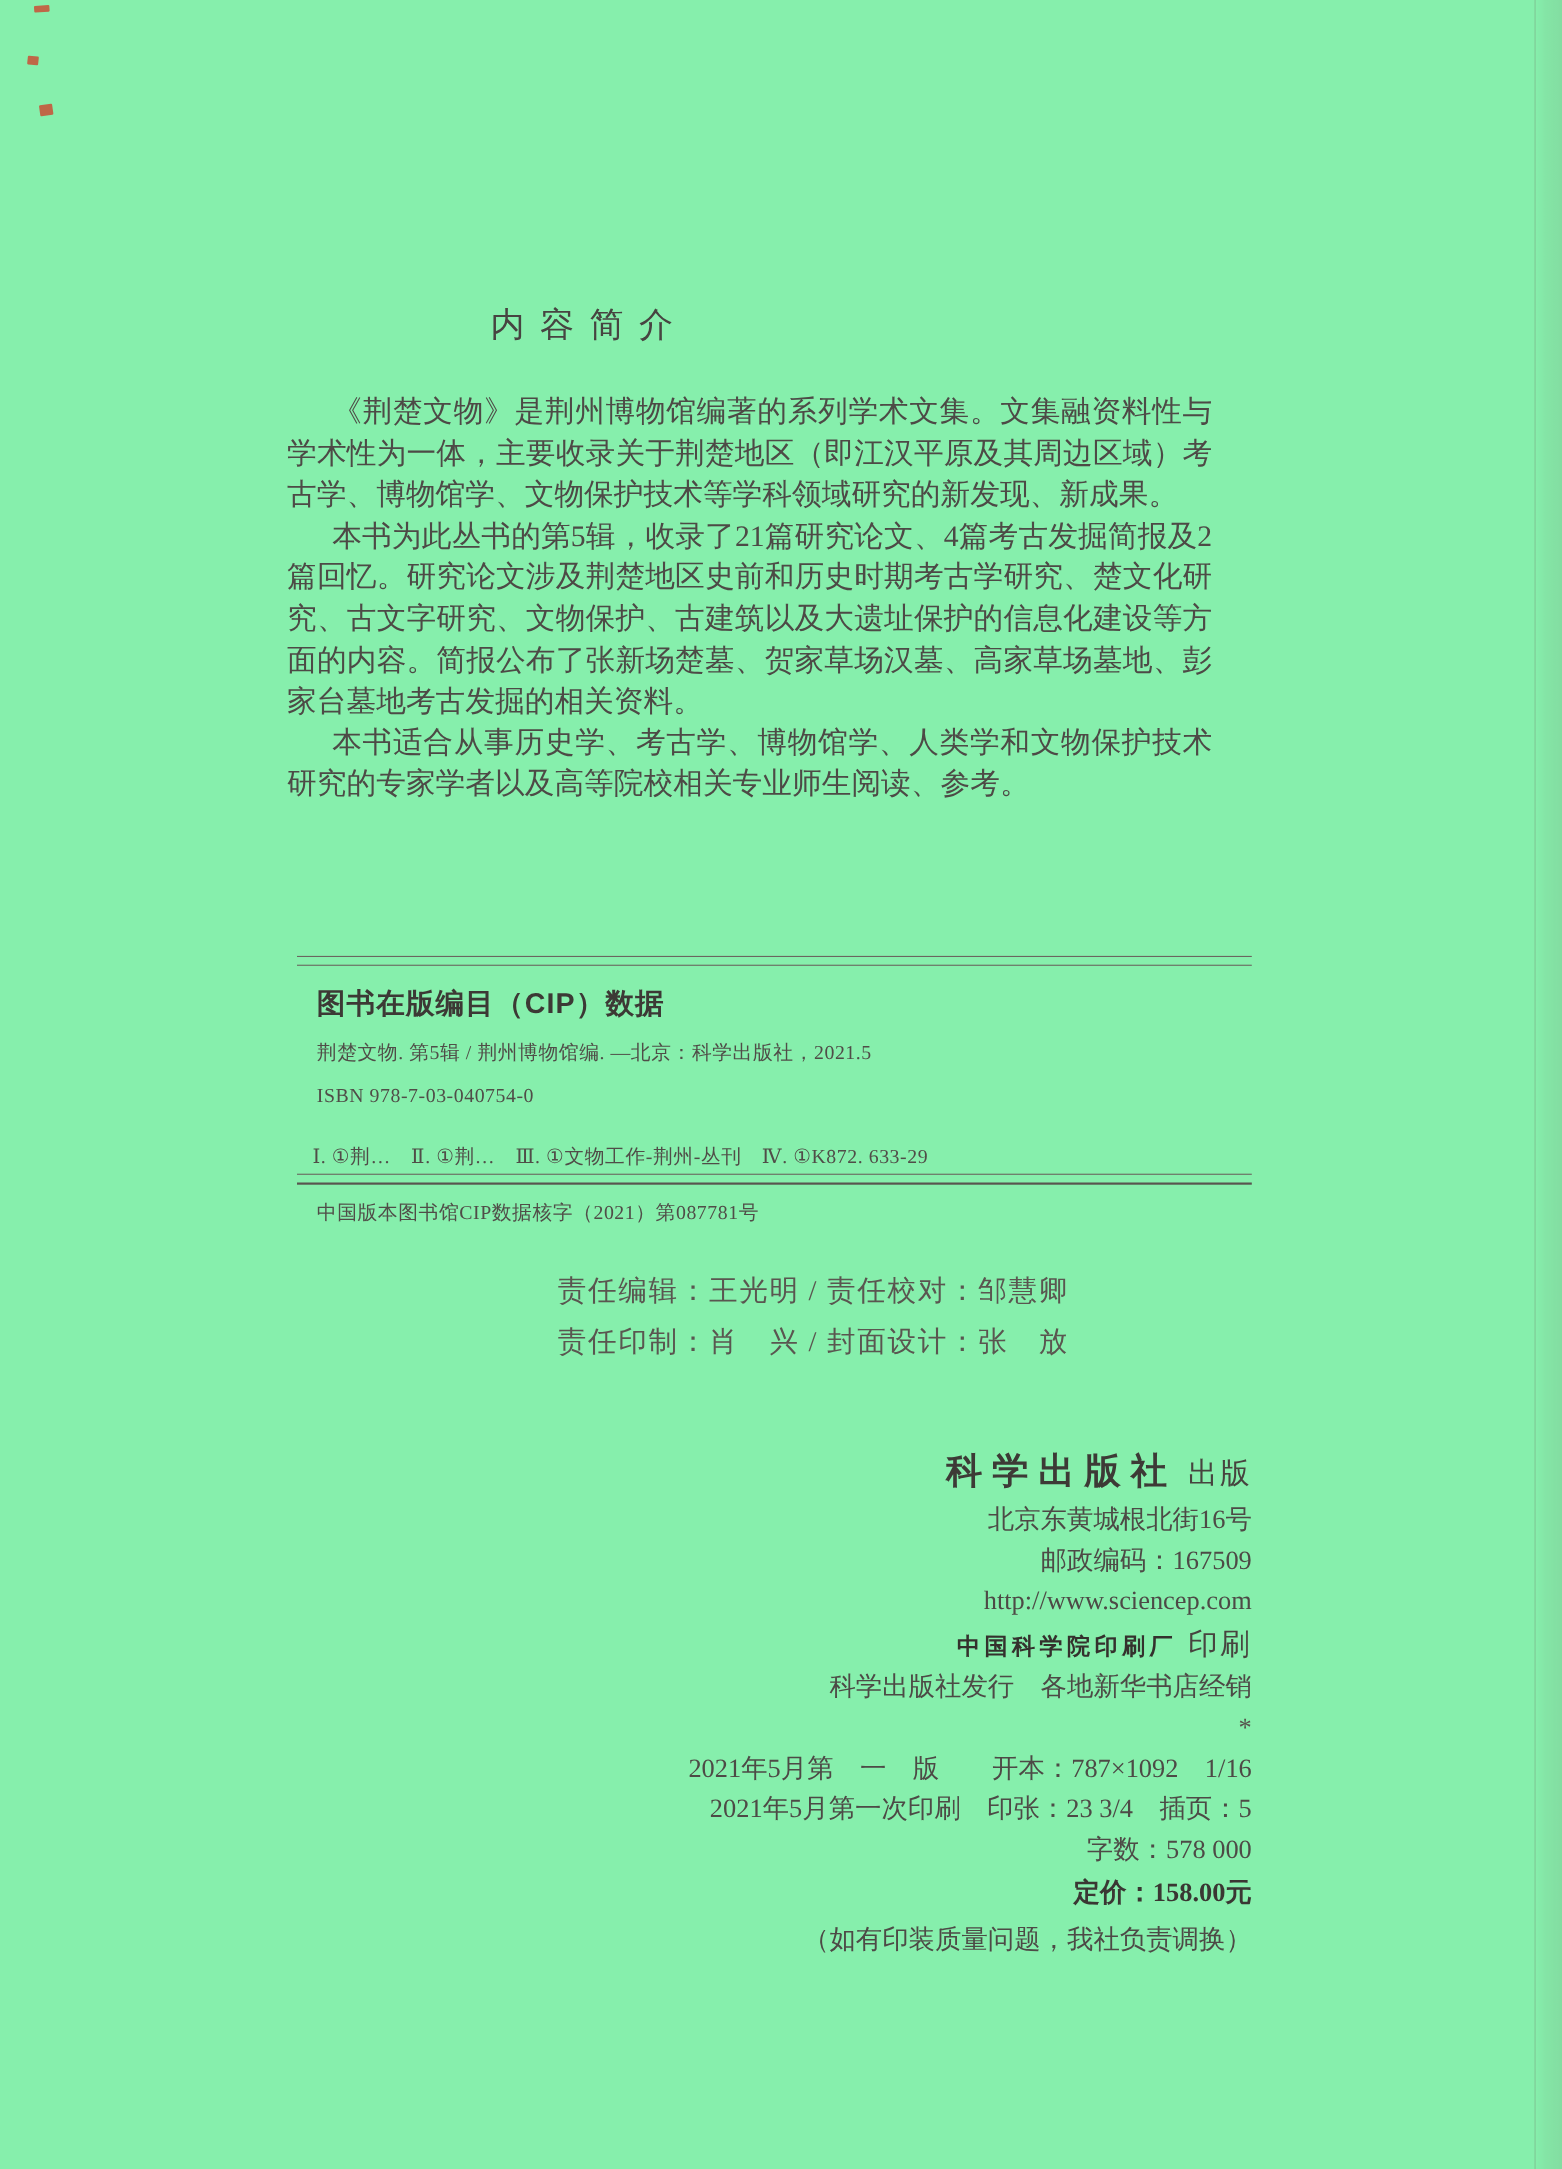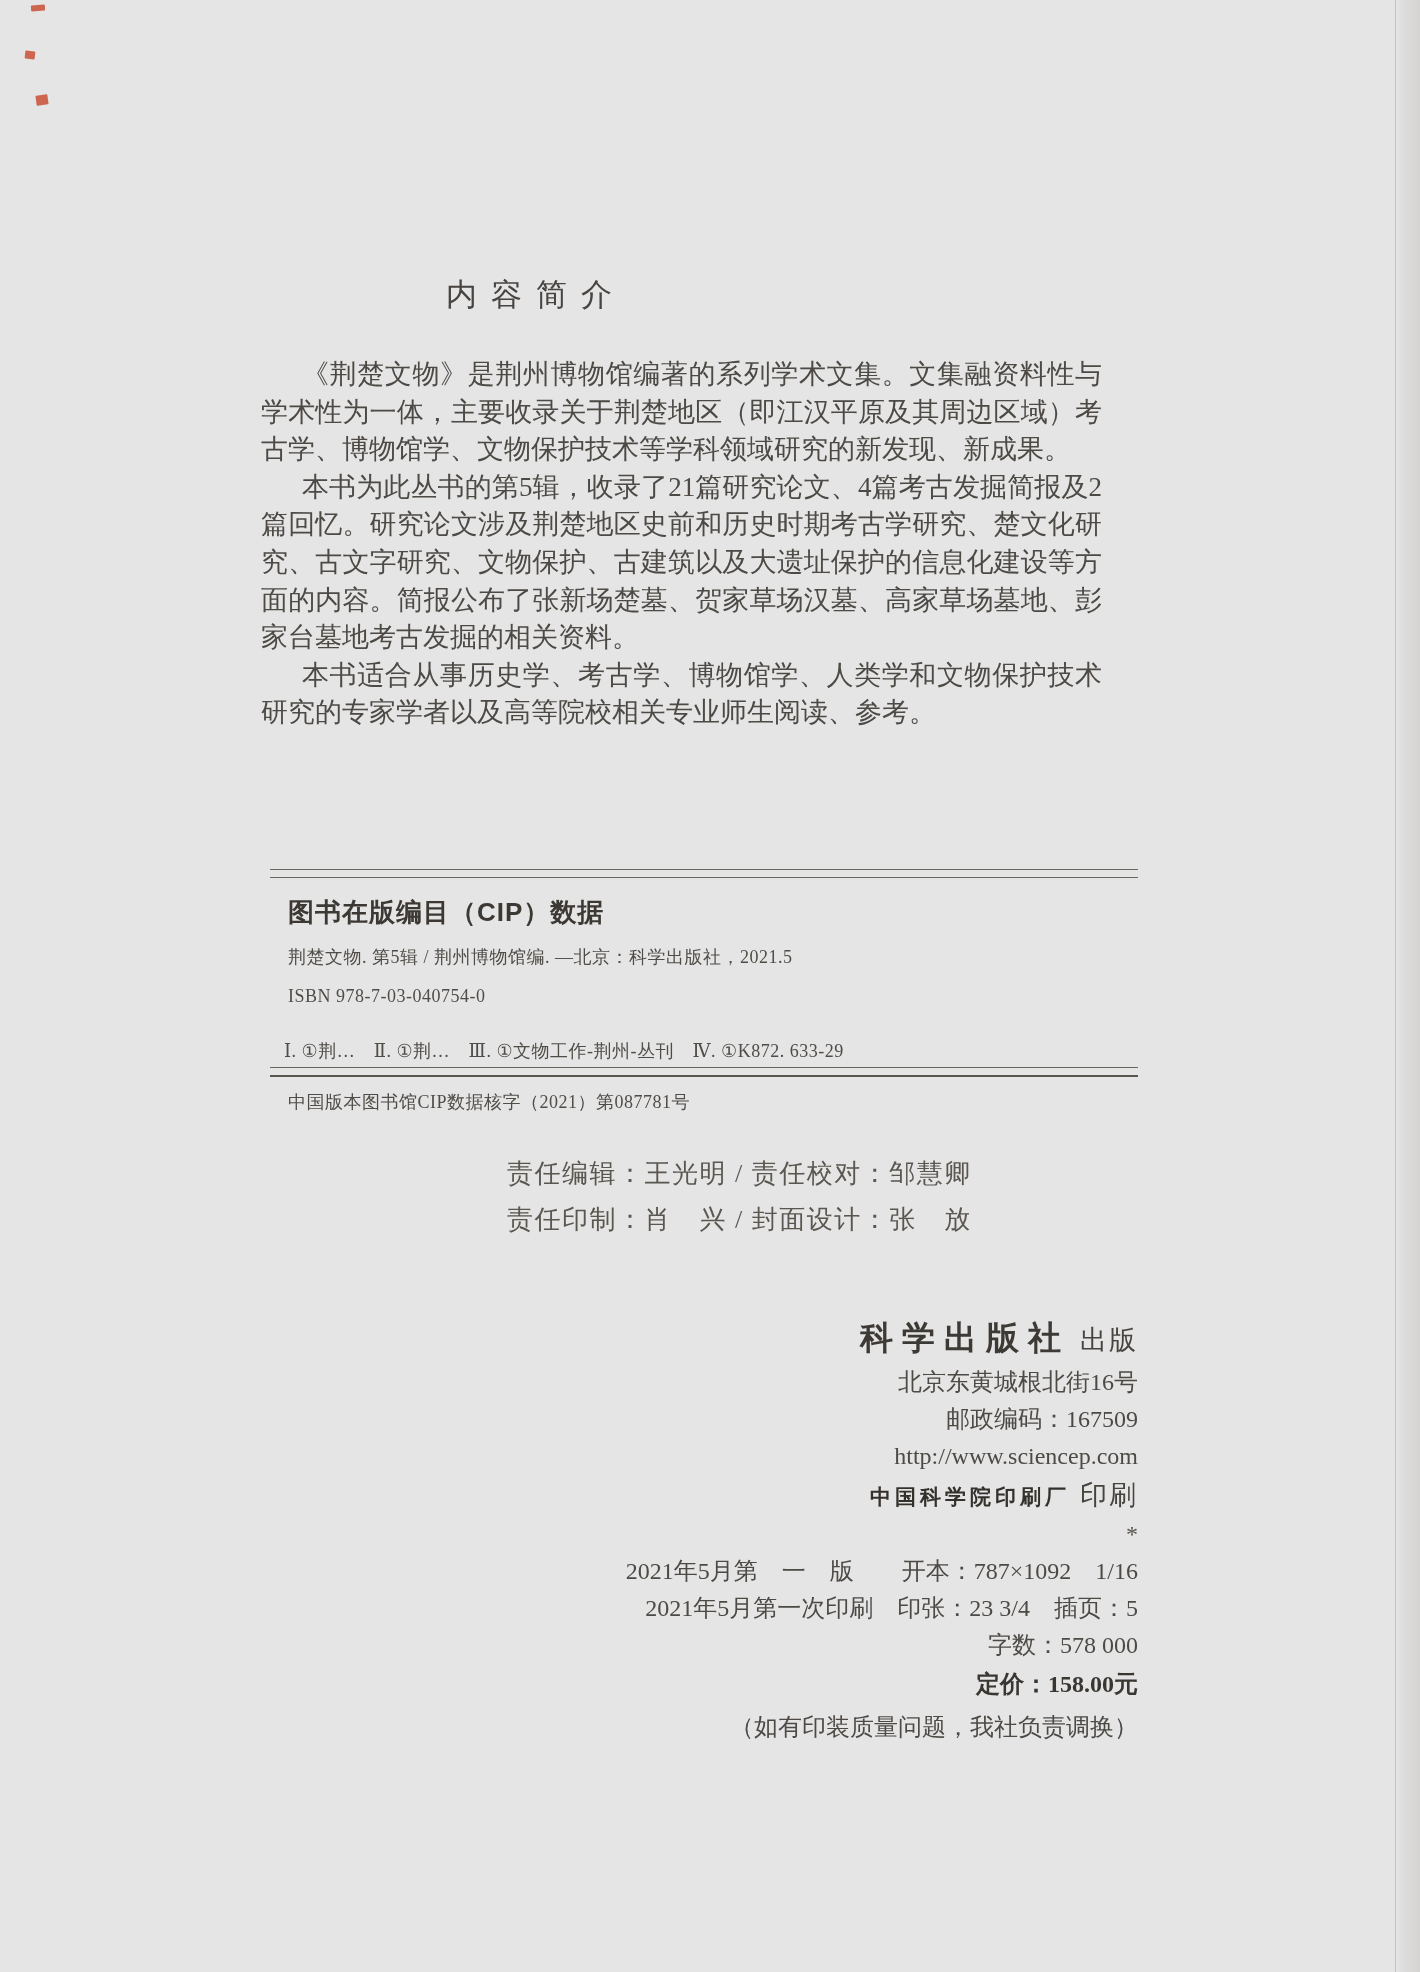--- a/index.html
+++ b/index.html
@@ -1,19 +1,19 @@
 <!DOCTYPE html>
 <html><head>
 <meta charset="utf-8">
 <style>
   html,body{margin:0;padding:0;background:#fcfbf8;}
   .page{
     position:relative;
     width:1420px;height:1972px;
-    background:#e5e5e5;
+    background:#86efac;
     font-family:"Liberation Serif","DejaVu Serif",serif;
     color:#4d4a46;
     overflow:hidden;
   }
   
   .page-edge{
     position:absolute;top:0;right:0;width:24px;height:100%;
     background:linear-gradient(to right,rgba(110,100,88,0) 0%,rgba(110,100,88,0.07) 35%,rgba(110,100,88,0.13) 100%);
     border-left:1px solid rgba(110,100,88,0.16);
   }
@@ -116,20 +116,21 @@
   <div class="colophon">
     <div class="imprint">
       <span class="cal">科学出版社</span><span class="suffix">出版</span>
     </div>
     <div>北京东黄城根北街16号</div>
     <div>邮政编码：167509</div>
     <div>http://www.sciencep.com</div>
     <div class="printer-line">
       <span class="cal2">中国科学院印刷厂</span><span class="suffix">印刷</span>
     </div>
+    <div class="dist-line">科学出版社发行　各地新华书店经销</div>
     <div class="star-line">*</div>
     <div class="edition-line">2021年5月第　一　版　　开本：787×1092　1/16</div>
     <div class="impression-line">2021年5月第一次印刷　印张：23 3/4　插页：5</div>
     <div class="words-line">字数：578 000</div>
     <div class="price-line">定价：158.00元</div>
     <div class="notice-line">（如有印装质量问题，我社负责调换）</div>
   </div>
 
   <div class="page-edge"></div>
 </div>

